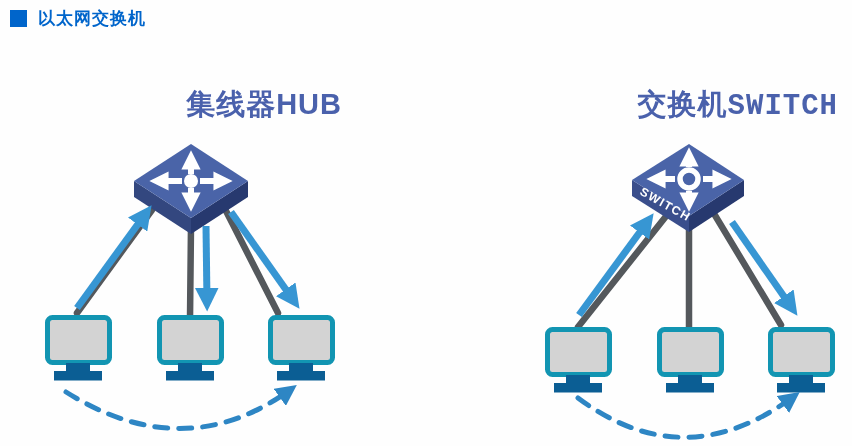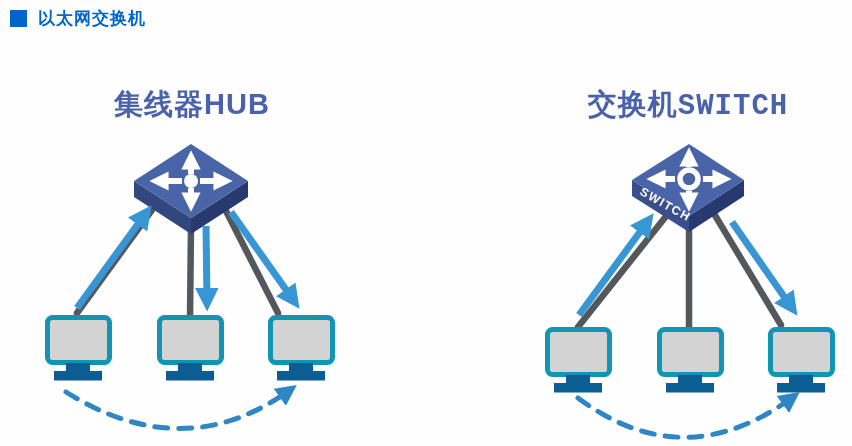--- a/index.html
+++ b/index.html
@@ -4,21 +4,21 @@
 <style>
   html,body{margin:0;padding:0;background:#fff;}
   .canvas{
     position:relative;width:852px;height:446px;background:#fefefe;overflow:hidden;
     font-family:"Liberation Sans","DejaVu Sans",sans-serif;
   }
   .page-header{position:absolute;left:10px;top:7px;display:flex;align-items:center;gap:11px;}
   .bullet{width:17px;height:17px;background:#0065CB;display:inline-block;}
   .page-title{font-size:17px;font-weight:bold;color:#0065CB;letter-spacing:1px;text-align:center;}
   .panel-title{
-    position:absolute;top:85px;width:300px;text-align:center;
+    position:absolute;top:85px;width:300px;text-align:right;
     font-size:29px;font-weight:bold;color:#4A61AC;letter-spacing:1px;white-space:nowrap;
   }
   .hub-title{left:42px;}
   .switch-title{left:538px;font-family:Liberation Mono, monospace;}
   .diagram{position:absolute;top:40px;width:426px;height:406px;}
   .hub-diagram{left:0;}
   .switch-diagram{left:426px;}
 </style>
 </head>
 <body>

